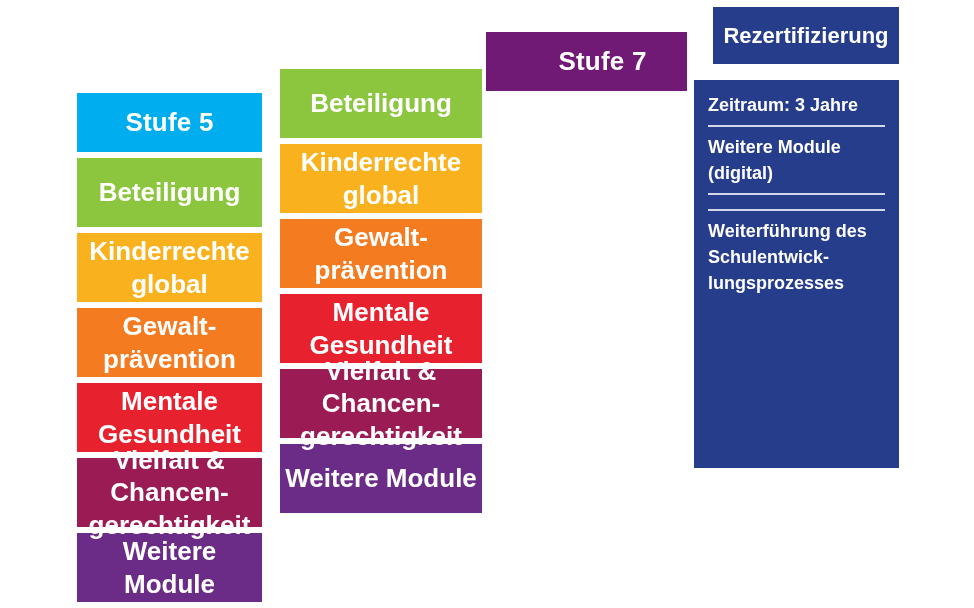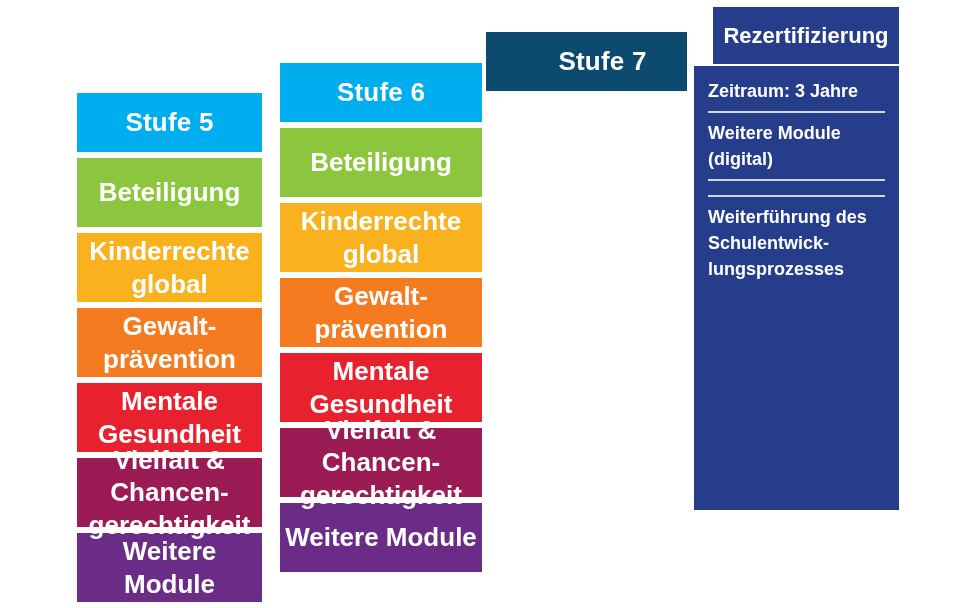--- a/index.html
+++ b/index.html
@@ -16,21 +16,21 @@
     display:flex;align-items:center;justify-content:center;
     color:#ffffff;font-weight:bold;text-align:center;
     white-space:pre-line;
   }
   .hdr{height:59px;font-size:26px;letter-spacing:.2px;}
   .mod{height:69px;margin-top:6px;font-size:26px;line-height:1.25;}
   .big-body{height:445px;margin-top:5px;font-size:22px;line-height:1.25;}
   
   .hdr-recert{height:57px;font-size:22px;margin-left:19px;}
   .recert-body{
-    box-sizing:border-box;height:444px;margin-top:2px;
+    box-sizing:border-box;height:388px;margin-top:16px;
     padding:12px 10px 0 14px;
     display:flex;flex-direction:column;align-items:stretch;
     color:#ffffff;font-weight:bold;text-align:left;
   }
   .recert-item{font-size:18px;line-height:26px;white-space:pre-line;}
   .recert-divider{
     height:2px;background:rgba(255,255,255,.8);
     margin:7px 4px 7px 0;border:0;
   }
 </style>
@@ -47,35 +47,34 @@
     <div class="block mod" style="background-color: rgb(244, 123, 32);">Gewalt-
 prävention</div>
     <div class="block mod" style="background-color: rgb(232, 33, 46);">Mentale
 Gesundheit</div>
     <div class="block mod" style="background-color: rgb(155, 27, 85);">Vielfalt &amp; Chancen-
 gerechtigkeit</div>
     <div class="block mod" style="background-color: rgb(106, 44, 134);">Weitere Module</div>
   </section>
 
   <section class="col" style="left:280px;top:63px;width:202px;">
-    <div class="block hdr" style="background-color: rgb(0, 174, 239);">Stufe 6</div>
     <div class="block mod" style="background-color: rgb(140, 198, 63);">Beteiligung</div>
     <div class="block mod" style="background-color: rgb(249, 178, 29);">Kinderrechte
 global</div>
     <div class="block mod" style="background-color: rgb(244, 123, 32);">Gewalt-
 prävention</div>
     <div class="block mod" style="background-color: rgb(232, 33, 46);">Mentale
 Gesundheit</div>
     <div class="block mod" style="background-color: rgb(155, 27, 85);">Vielfalt &amp; Chancen-
 gerechtigkeit</div>
     <div class="block mod" style="background-color: rgb(106, 44, 134);">Weitere Module</div>
   </section>
 
   <section class="col" style="left:486px;top:32px;width:201px;">
-    <div class="block hdr" style="background-color: #0c4a6e; padding-left: 32px;">Stufe 7</div>
+    <div class="block hdr" style="background-color: #701a75; padding-left: 32px;">Stufe 7</div>
   </section>
 
   <section class="col" style="left:694px;top:7px;width:205px;">
     <div class="block hdr-recert" style="background-color: rgb(38, 61, 140);">Rezertifizierung</div>
     <div class="recert-body" style="background-color: rgb(38, 61, 140);">
       <div class="recert-item">Zeitraum: 3 Jahre</div>
       <div class="recert-divider"></div>
       <div class="recert-item">Weitere Module
 (digital)</div>
       <div class="recert-divider"></div>

